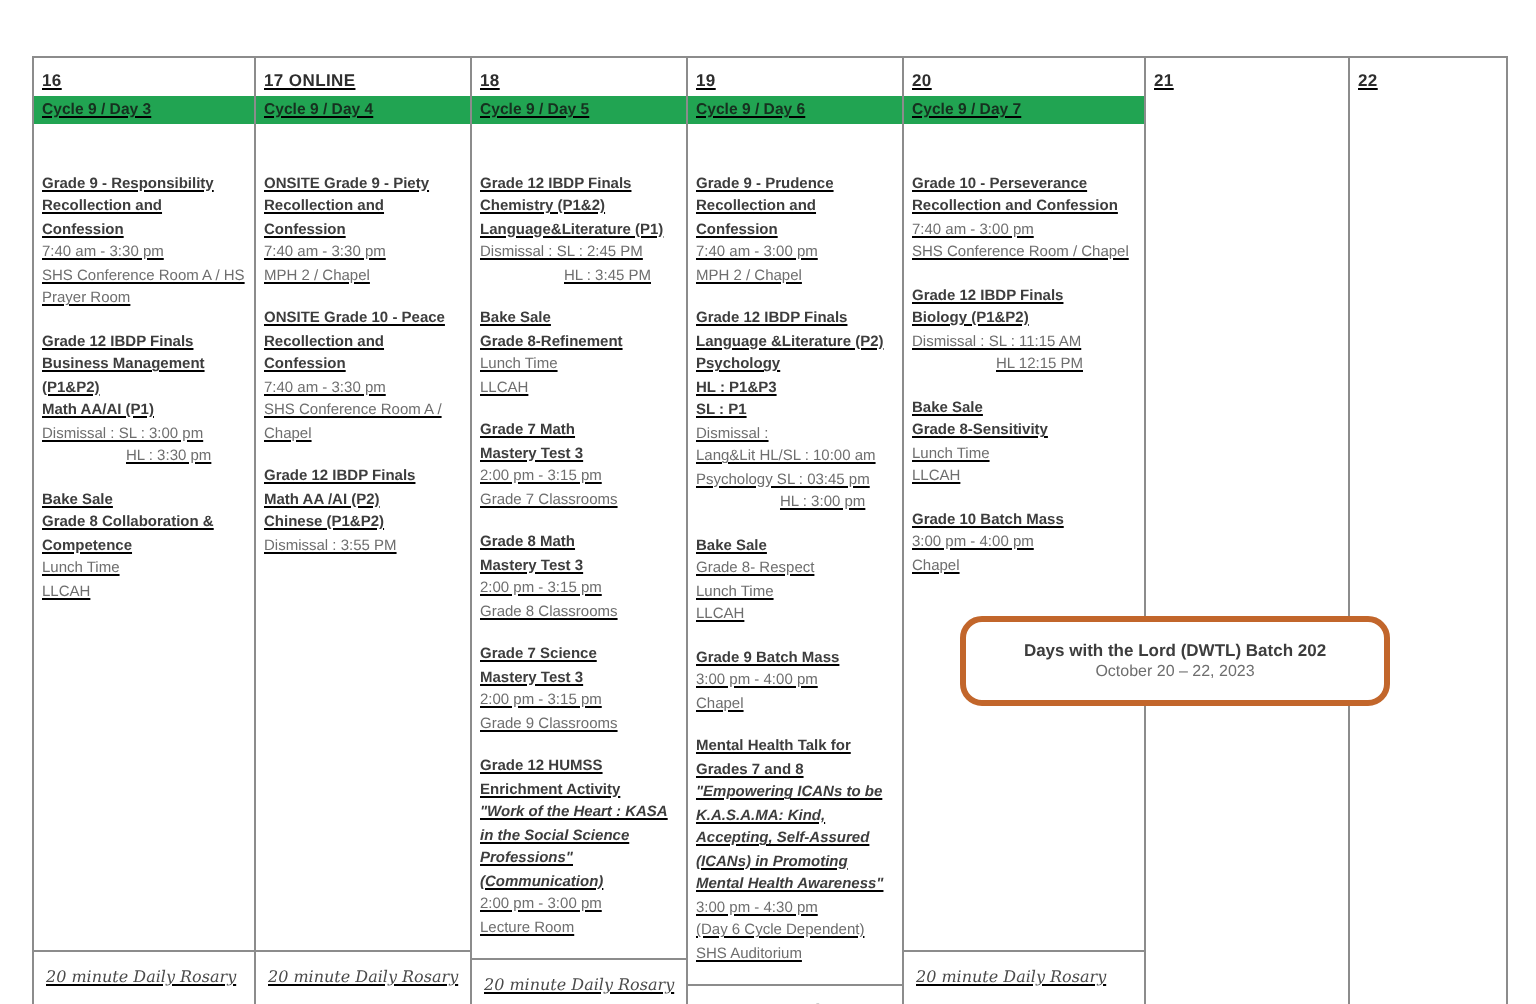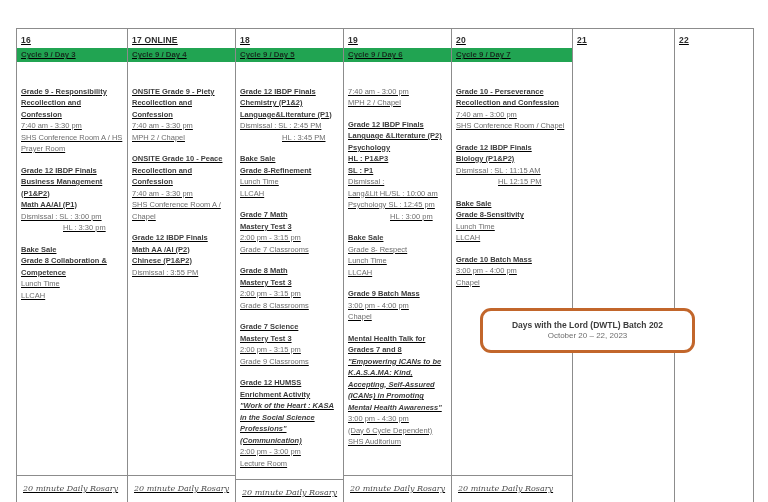--- a/index.html
+++ b/index.html
@@ -149,30 +149,31 @@
           <div class="line regular">Lecture Room</div>
         </div>
       </div>
       <div class="footer">20 minute Daily Rosary</div>
     </div>
     <div class="col">
       <div class="day-num">19</div>
       <div class="banner">Cycle 9 / Day 6</div>
       <div class="content">
         <div class="event">
+          <div class="line bold">Grade 9 - Prudence Recollection and Confession</div>
           <div class="line regular">7:40 am - 3:00 pm</div>
           <div class="line regular">MPH 2 / Chapel</div>
         </div>
         <div class="event">
           <div class="line bold">Grade 12 IBDP Finals Language &amp;Literature (P2) Psychology</div>
           <div class="line bold">HL : P1&amp;P3</div>
           <div class="line bold">SL : P1</div>
           <div class="line regular">Dismissal :</div>
           <div class="line regular">Lang&amp;Lit HL/SL : 10:00 am</div>
-          <div class="line regular">Psychology SL : 12:45 pm</div>
+          <div class="line regular">Psychology SL : 03:45 pm</div>
           <div class="line regular indent">HL : 3:00 pm</div>
         </div>
         <div class="event">
           <div class="line bold">Bake Sale</div>
           <div class="line regular">Grade 8- Respect</div>
           <div class="line regular">Lunch Time</div>
           <div class="line regular">LLCAH</div>
         </div>
         <div class="event">
           <div class="line bold">Grade 9 Batch Mass</div>

